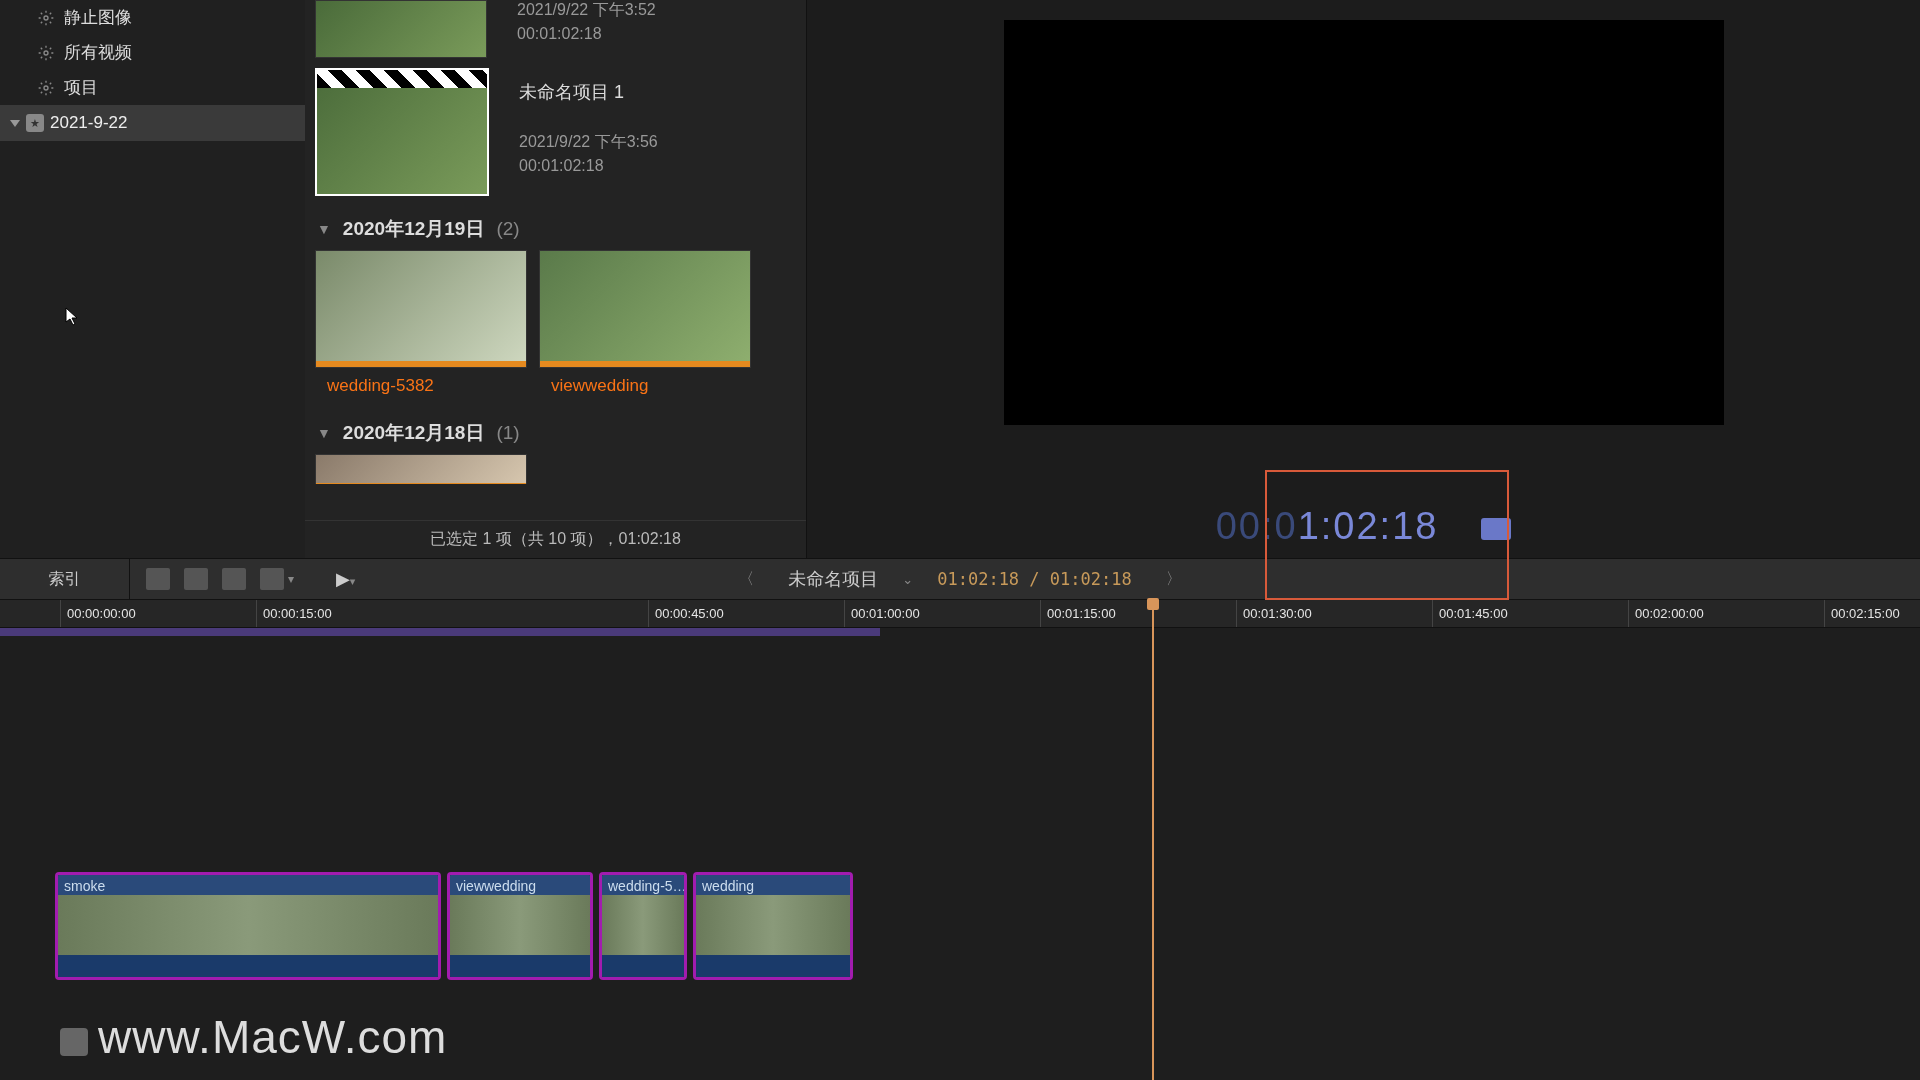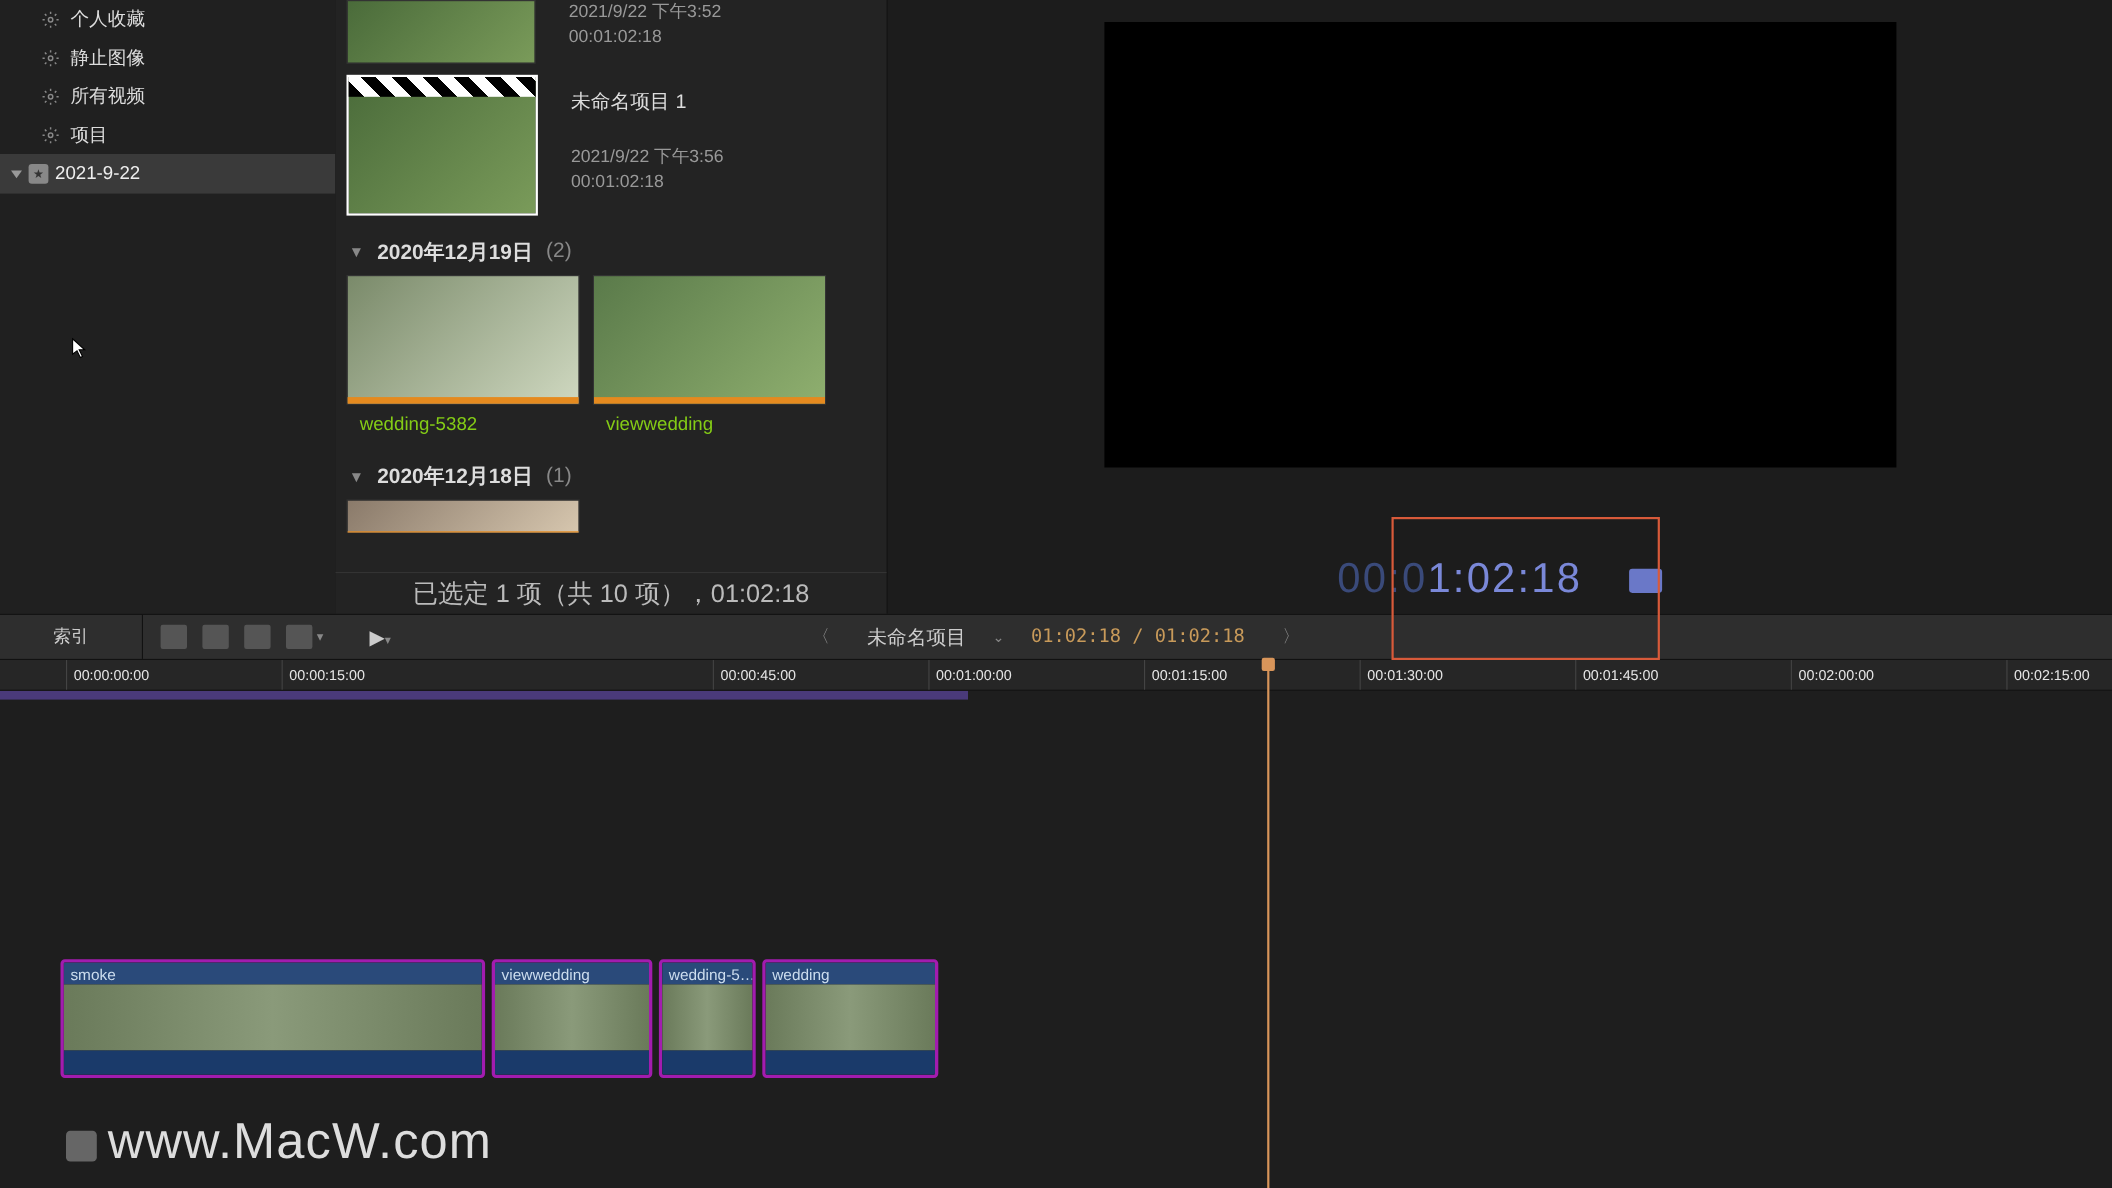--- a/index.html
+++ b/index.html
@@ -21,22 +21,22 @@
     .proj-meta { font-size:16px; color:#ccc; display:flex; flex-direction:column; gap:4px;margin-left:16px; }
     .proj-meta .t { color:#ddd; font-size:18px; }
     .proj-meta .s { color:#999; }
     .date-hdr { display:flex; align-items:center; gap:12px; padding:10px 2px 8px; font-size:19px; font-weight:600; color:#ddd; }
     .date-hdr .cnt { color:#888; font-weight:400; }
     .date-tri { color:#888; font-size:14px; }
     .clip-row { display:flex; gap:12px; margin-bottom:6px; }
     .clip { width:212px; }
     .clip-th { height:118px; background:linear-gradient(135deg,#5a7a4a,#8faf6f); border:1px solid #333; position:relative; }
     .clip-th::after { content:""; position:absolute; left:0; right:0; bottom:0; height:6px; background:#e58a1f; }
-    .clip-lbl { font-size:17px; color:#84cc16; padding:8px 12px; }
-    .status-bar { height:38px; border-top:1px solid #333; display:flex; align-items:center; justify-content:center; font-size:23px; color:#bbb;margin-top:36px; }
+    .clip-lbl { font-size:17px; color:#f97316; padding:8px 12px; }
+    .status-bar { height:38px; border-top:1px solid #333; display:flex; align-items:center; justify-content:center; font-size:16px; color:#bbb;margin-top:36px; }
     .viewer { flex:1; background:#1c1c1c; position:relative; display:flex; flex-direction:column; }
     .viewer-canvas { margin:20px auto; width:720px; height:405px; background:#000; }
     .big-tc { position:absolute; bottom:10px; left:0; right:0; text-align:center; font-family:Menlo,monospace; font-size:38px; color:#7a88d8; font-weight:300; letter-spacing:2px; }
     .big-tc .dim { color:#3a4a7a; }
     .tc-icon { display:inline-block; width:30px; height:22px; background:#6a78c8; border-radius:3px; margin-left:18px; vertical-align:middle; }
     .hl-box { position:absolute; border:2px solid #d85a3a; left:1265px; top:470px; width:244px; height:130px; pointer-events:none; }
 
     .toolbar { height:42px; background:#2e2e2e; display:flex; align-items:center; border-top:1px solid #111; border-bottom:1px solid #111; position:relative; }
     .idx-btn { width:130px; text-align:center; font-size:16px; color:#ccc; border-right:1px solid #111; height:100%; display:flex; align-items:center; justify-content:center; }
     .tool-icons { display:flex; gap:14px; padding:0 16px; align-items:center; height:100%; }
@@ -65,27 +65,20 @@
 <body>
 
 <div class="app">
   <div class="top">
     <div class="sidebar">
       <div class="side-item">
         <svg class="gear" viewBox="0 0 24 24" fill="none" stroke="currentColor" stroke-width="2">
             <circle cx="12" cy="12" r="3"></circle>
             <path d="M12 1v3m0 16v3M4.2 4.2l2.1 2.1m11.4 11.4l2.1 2.1M1 12h3m16 0h3M4.2 19.8l2.1-2.1m11.4-11.4l2.1-2.1"></path>
           </svg>
-        <span>个人收藏</span>
-      </div>
-      <div class="side-item">
-        <svg class="gear" viewBox="0 0 24 24" fill="none" stroke="currentColor" stroke-width="2">
-            <circle cx="12" cy="12" r="3"></circle>
-            <path d="M12 1v3m0 16v3M4.2 4.2l2.1 2.1m11.4 11.4l2.1 2.1M1 12h3m16 0h3M4.2 19.8l2.1-2.1m11.4-11.4l2.1-2.1"></path>
-          </svg>
         <span>静止图像</span>
       </div>
       <div class="side-item">
         <svg class="gear" viewBox="0 0 24 24" fill="none" stroke="currentColor" stroke-width="2">
             <circle cx="12" cy="12" r="3"></circle>
             <path d="M12 1v3m0 16v3M4.2 4.2l2.1 2.1m11.4 11.4l2.1 2.1M1 12h3m16 0h3M4.2 19.8l2.1-2.1m11.4-11.4l2.1-2.1"></path>
           </svg>
         <span>所有视频</span>
       </div>
       <div class="side-item">

